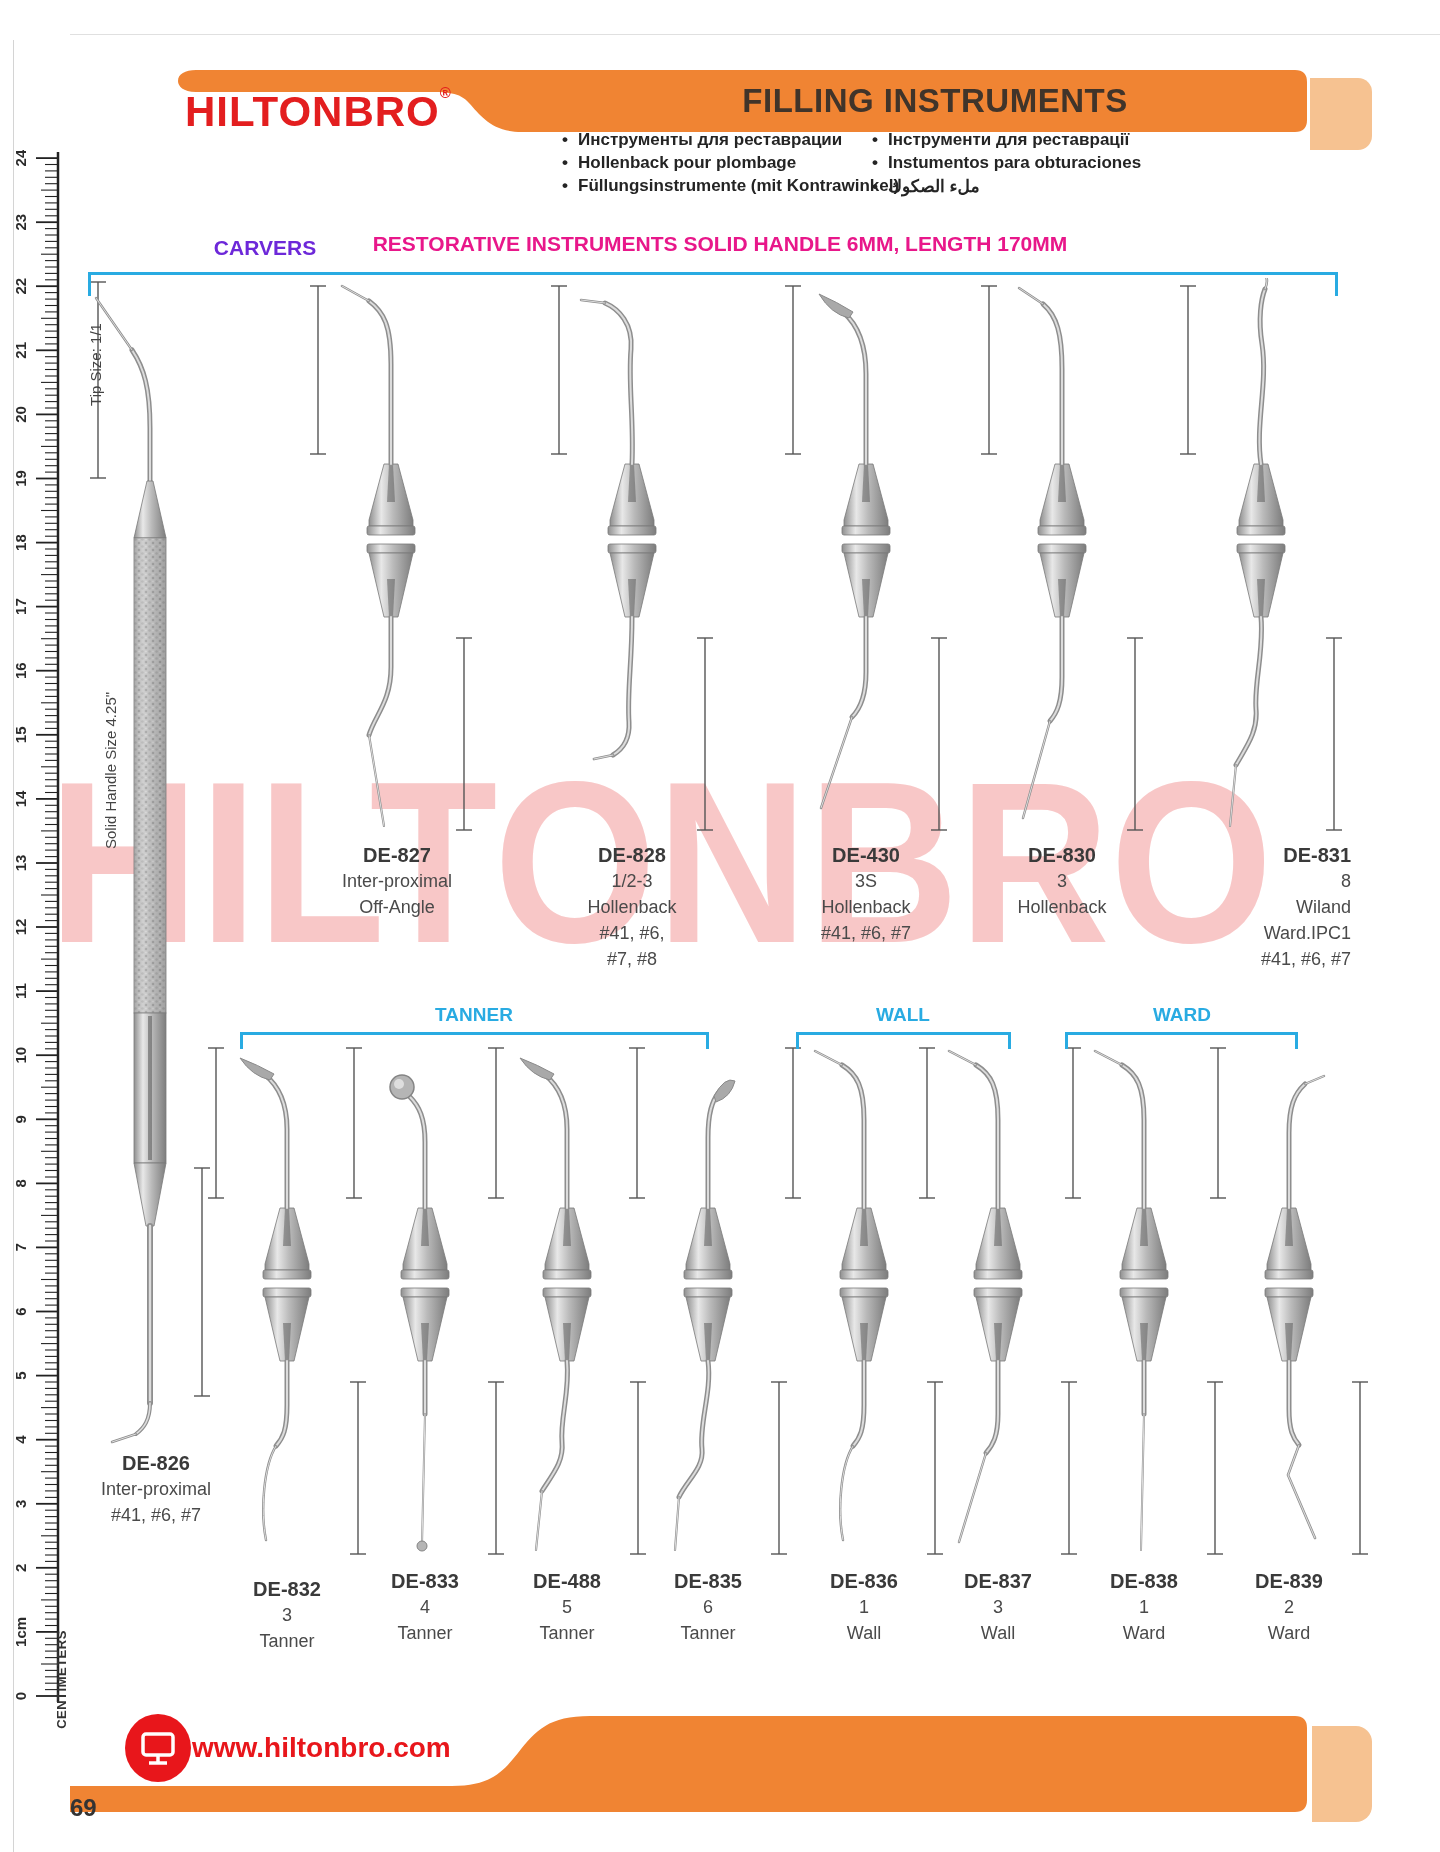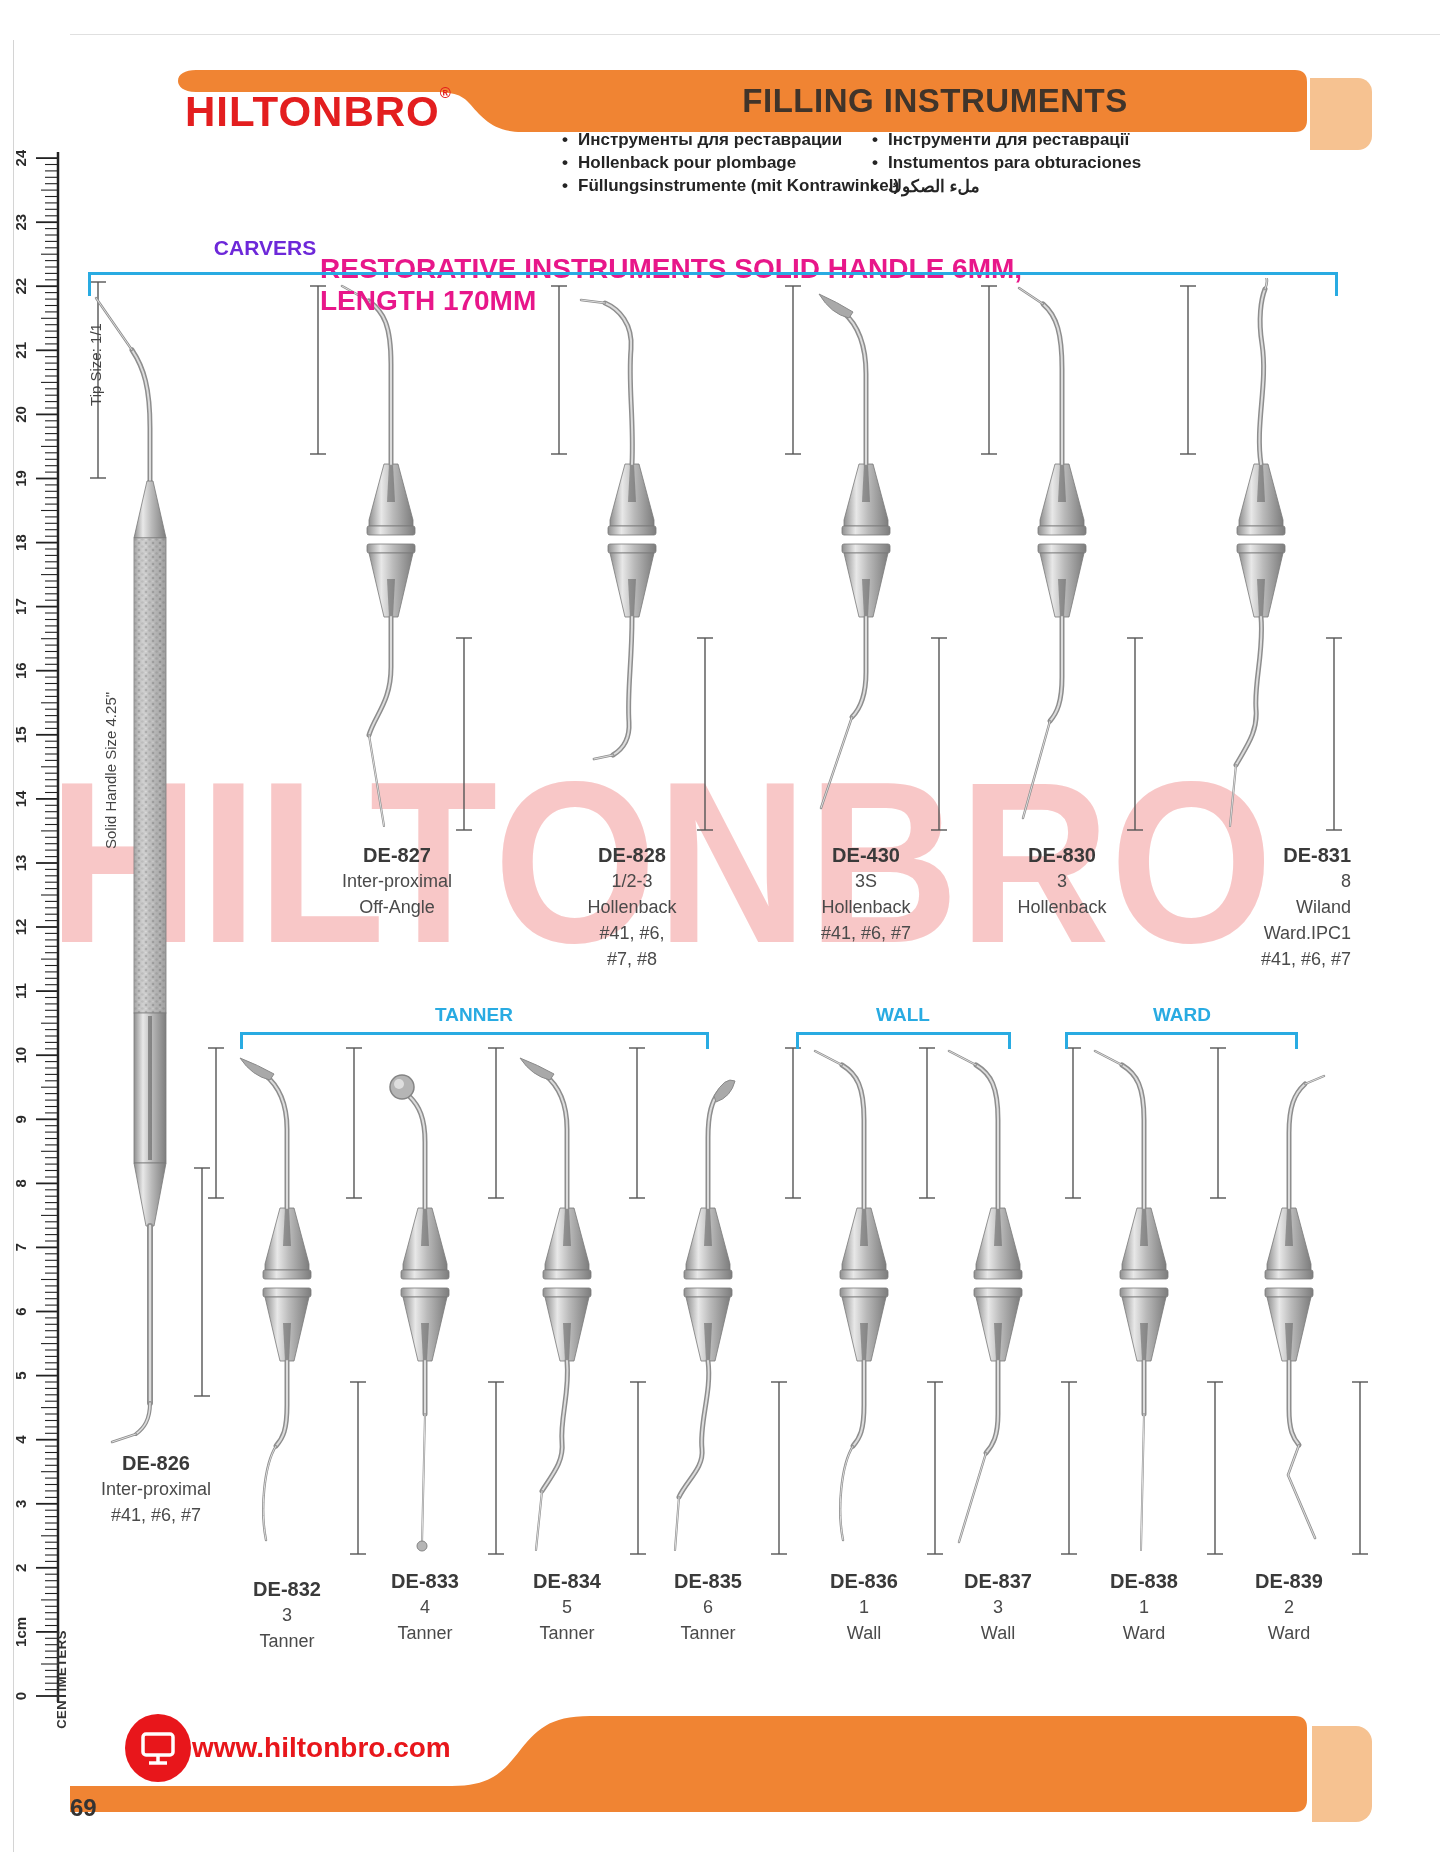--- a/index.html
+++ b/index.html
@@ -15,21 +15,21 @@
   .brand sup{font-size:15px;vertical-align:28px;}
   .hdr-title{left:560px;top:82px;width:750px;text-align:center;font-size:33px;font-weight:800;
              color:#40342a;z-index:5;letter-spacing:0.5px;}
   .peach-tab-top{left:1310px;top:78px;width:62px;height:72px;background:#f6c291;border-radius:0 14px 14px 0;z-index:3;}
   .peach-tab-bot{left:1312px;top:1726px;width:60px;height:96px;background:#f6c291;border-radius:0 16px 16px 0;z-index:3;}
   
   .bullet-row{position:absolute;font-size:17px;font-weight:700;color:#242424;z-index:5;white-space:nowrap;}
   .bdot{display:inline-block;width:16px;}
   
   .carvers{left:205px;top:236px;width:120px;text-align:center;font-size:21px;font-weight:700;color:#6d28d9;z-index:5;}
-  .restorative{left:320px;top:253px;width:800px;font-size:28px;font-weight:700;color:#e8178a;z-index:5;}
+  .restorative{left:320px;top:232px;width:800px;text-align:center;font-size:21px;font-weight:700;color:#e8178a;z-index:5;}
   .bracket{position:absolute;border-top:3px solid #29abe2;z-index:5;}
   .bracket:before,.bracket:after{content:"";position:absolute;top:-3px;width:3px;background:#29abe2;}
   .bracket:before{left:0;}
   .bracket:after{right:0;}
   .bracket-main{left:88px;top:272px;width:1250px;}
   .bracket-main:before,.bracket-main:after{height:24px;}
   .g-bracket:before,.g-bracket:after{height:17px;}
   .g-label{position:absolute;font-size:19px;font-weight:700;color:#29abe2;text-align:center;z-index:5;}
   
   .watermark{left:48px;top:748px;font-size:230px;line-height:230px;font-weight:800;color:#f8c7c7;
@@ -784,21 +784,21 @@
         <div class="pname">DE-832</div>
         <div class="pline">3</div>
         <div class="pline">Tanner</div>
       </div>
       <div class="plabel" style="left: 335px; top: 1568px; width: 180px;">
         <div class="pname">DE-833</div>
         <div class="pline">4</div>
         <div class="pline">Tanner</div>
       </div>
       <div class="plabel" style="left: 477px; top: 1568px; width: 180px;">
-        <div class="pname">DE-834</div>
+        <div class="pname">DE-488</div>
         <div class="pline">5</div>
         <div class="pline">Tanner</div>
       </div>
       <div class="plabel" style="left: 618px; top: 1568px; width: 180px;">
         <div class="pname">DE-835</div>
         <div class="pline">6</div>
         <div class="pline">Tanner</div>
       </div>
       <div class="plabel" style="left: 774px; top: 1568px; width: 180px;">
         <div class="pname">DE-836</div>

